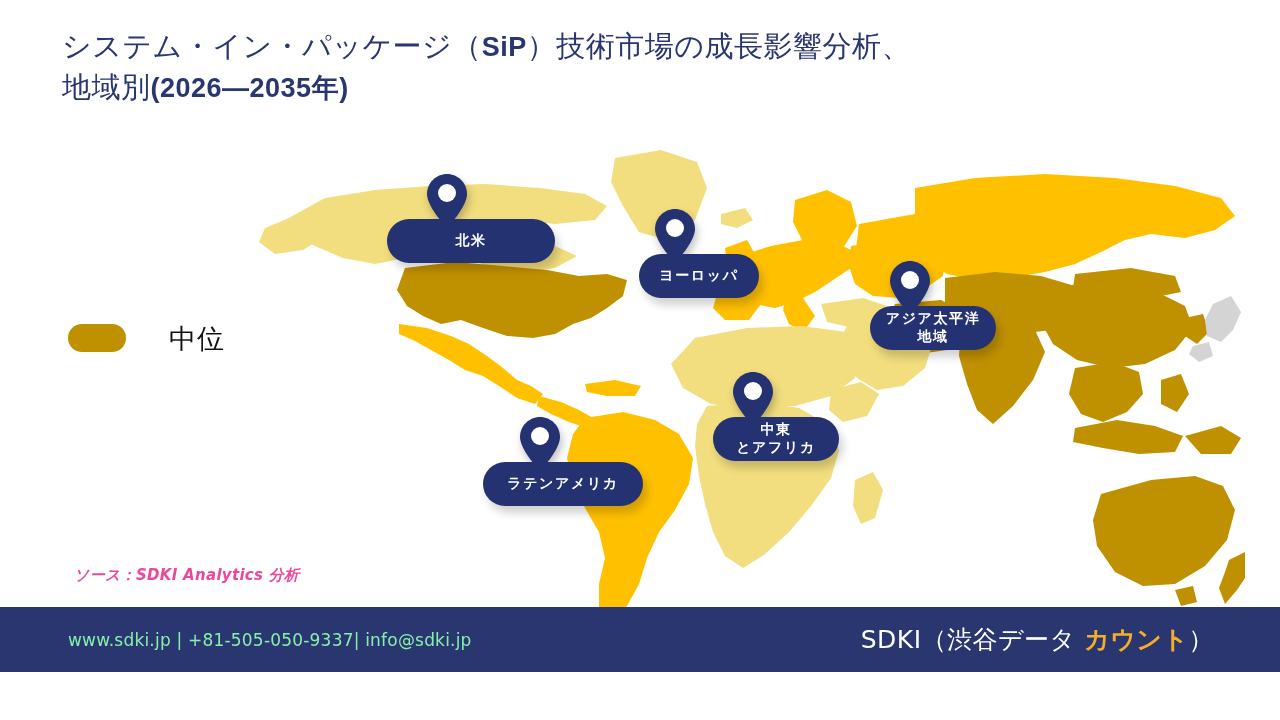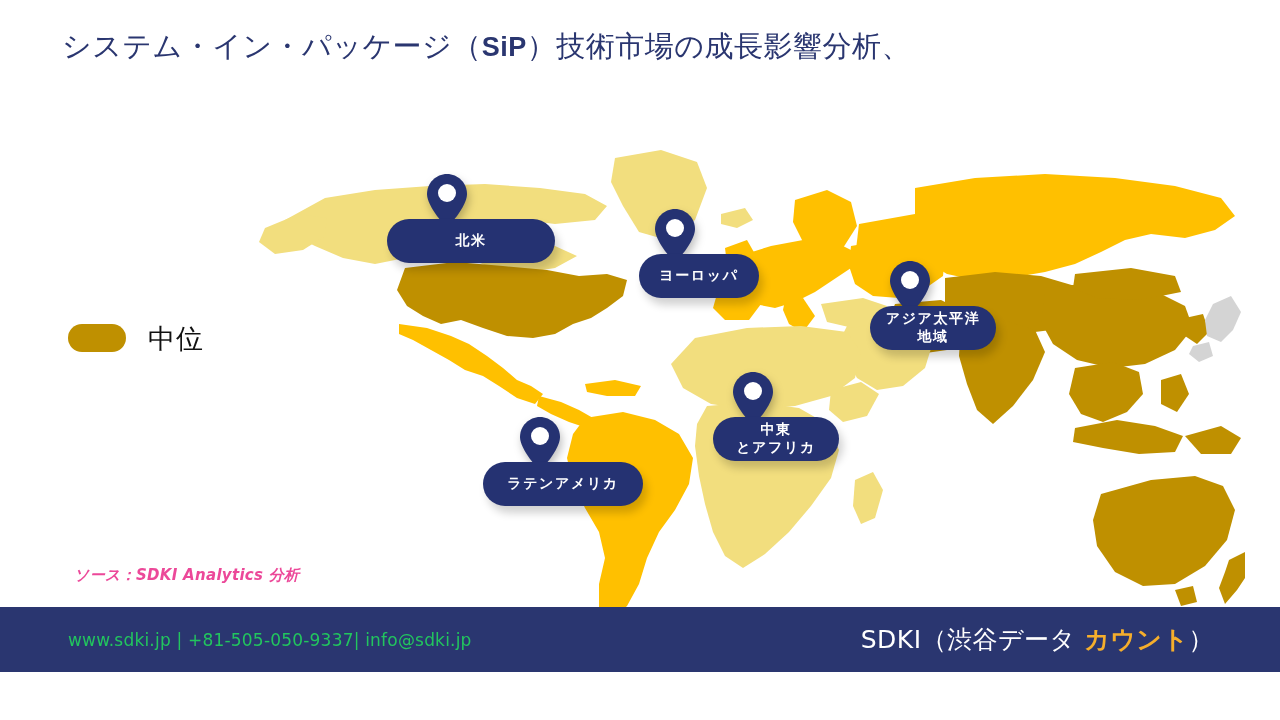--- a/index.html
+++ b/index.html
@@ -18,21 +18,21 @@
     font-size:29px;
     line-height:1.42;
     letter-spacing:0.5px;
     font-family:"Liberation Serif", "DejaVu Serif", serif;
   }
   .title-line { white-space:nowrap; }
   .title-strong { font-weight:bold; font-family:"Liberation Sans", sans-serif; font-size:27px; }
 
   
   .legend { position:absolute; left:68px; top:315px; }
-  .legend-row { display:flex; align-items:center; height:46px; margin-bottom:2px; }
+  .legend-row { display:flex; align-items:center; height:46px; margin-bottom:2px;gap:21px; }
   .legend-swatch {
     width:58px; height:28px; border-radius:14px; flex:0 0 auto;
   }
   .legend-label {
     margin-left:22px;
     font-size:27px;
     color:#111111;
     font-family:"DejaVu Sans", sans-serif;
     letter-spacing:1px;
     line-height:1;
@@ -77,37 +77,38 @@
     display:flex; align-items:center; justify-content:center;
   }
 
   
   .footer {
     position:absolute; left:0; bottom:0; width:1280px; height:65px;
     background:#2a3670;
     display:flex; align-items:center; justify-content:space-between;
   }
   .footer-contact {
-    color:#22c55e; font-size:17px; margin-left:68px;
+    color:#86efac; font-size:17px; margin-left:68px;
     font-family:"DejaVu Sans", sans-serif; letter-spacing:0.2px;
   }
   .footer-brand {
     margin-right:66px; font-size:25px; color:#ffffff;
     font-family:"DejaVu Sans", sans-serif; letter-spacing:0.5px;
     white-space:nowrap;
   }
   .brand-accent { color:#f5ae2c; font-weight:bold; }
 </style>
 </head>
 <body>
 
 <div id="root">
 
   <div class="title-block">
     <div class="title-line"><span>システム・イン・パッケージ（</span><span class="title-strong">SiP</span><span>）技術市場の成長影響分析、</span></div>
+    <div class="title-line"><span>地域別</span><span class="title-strong">(2026—2035</span><span class="title-strong">年)</span></div>
   </div>
 
   <div class="legend">
     <div class="legend-row">
       <div class="legend-swatch" style="background:#bf9000"></div>
       <div class="legend-label">中位</div>
     </div>
   </div>
 
   <div class="source-note">ソース：SDKI Analytics 分析</div>

